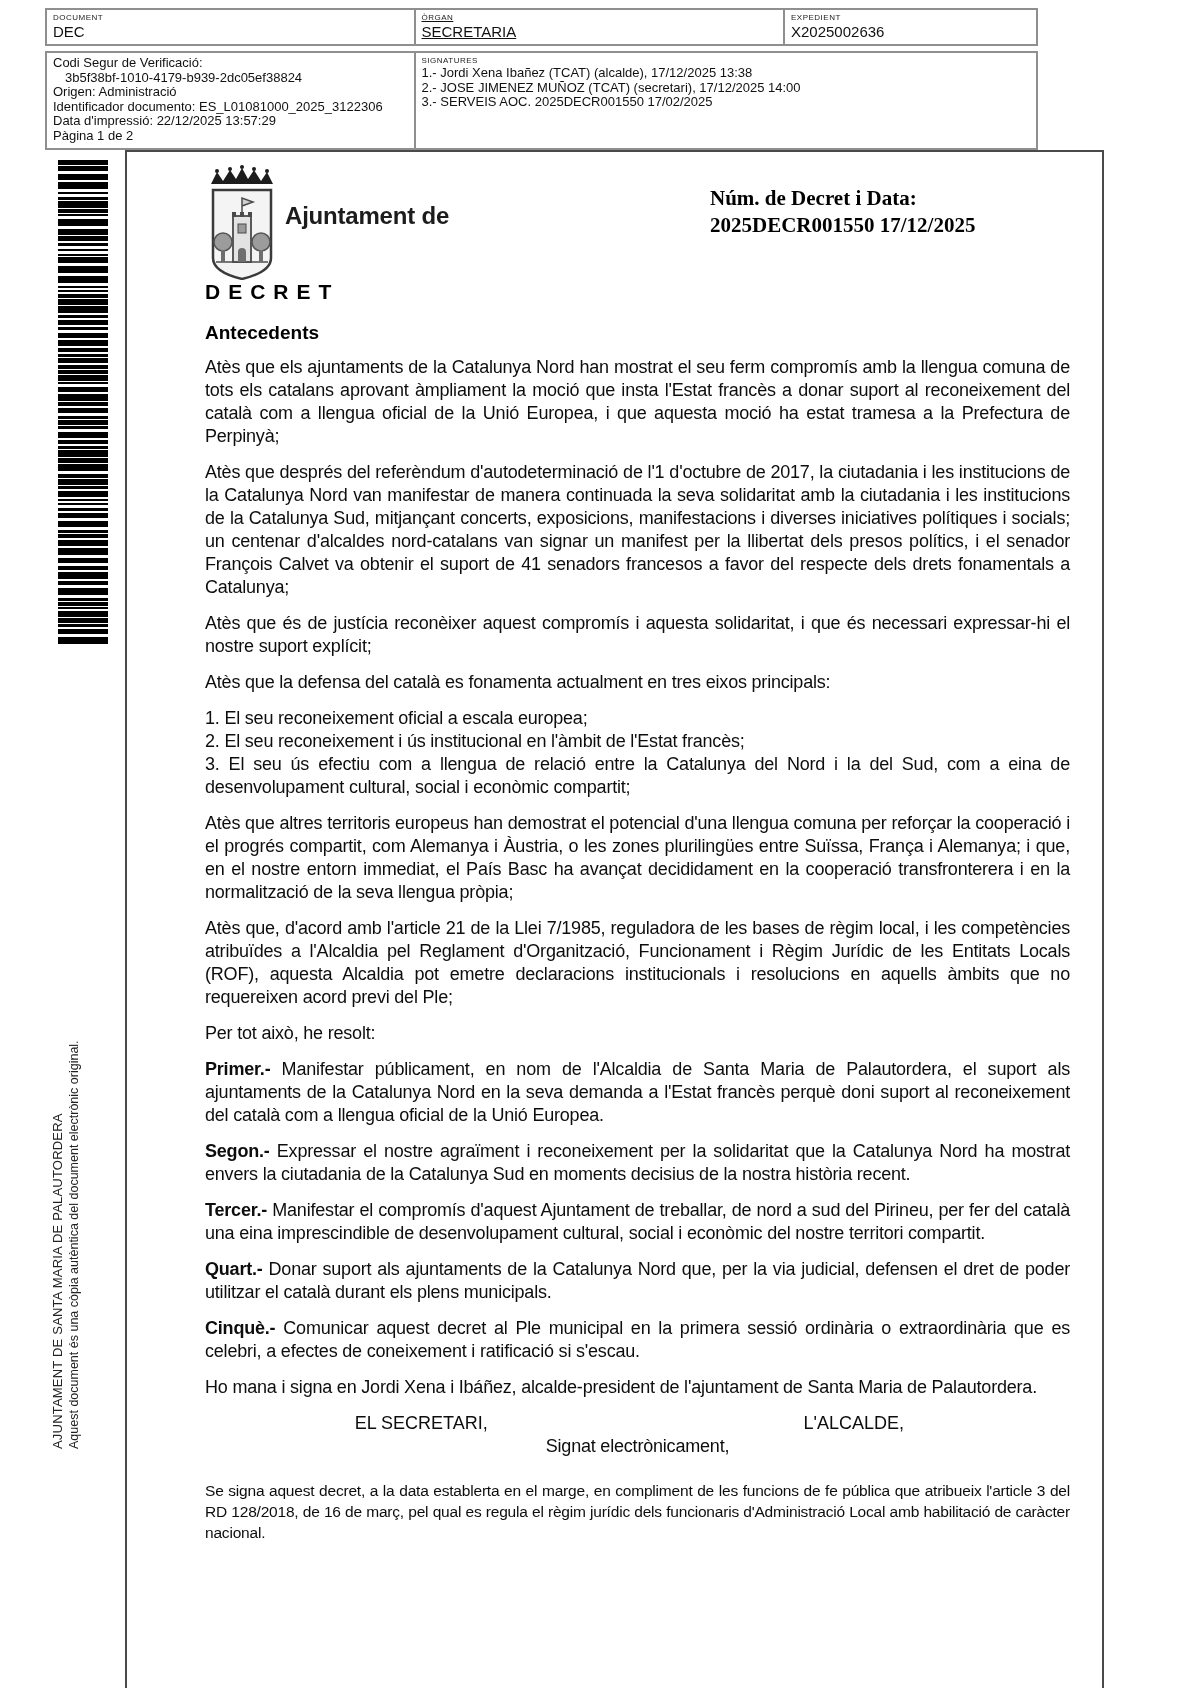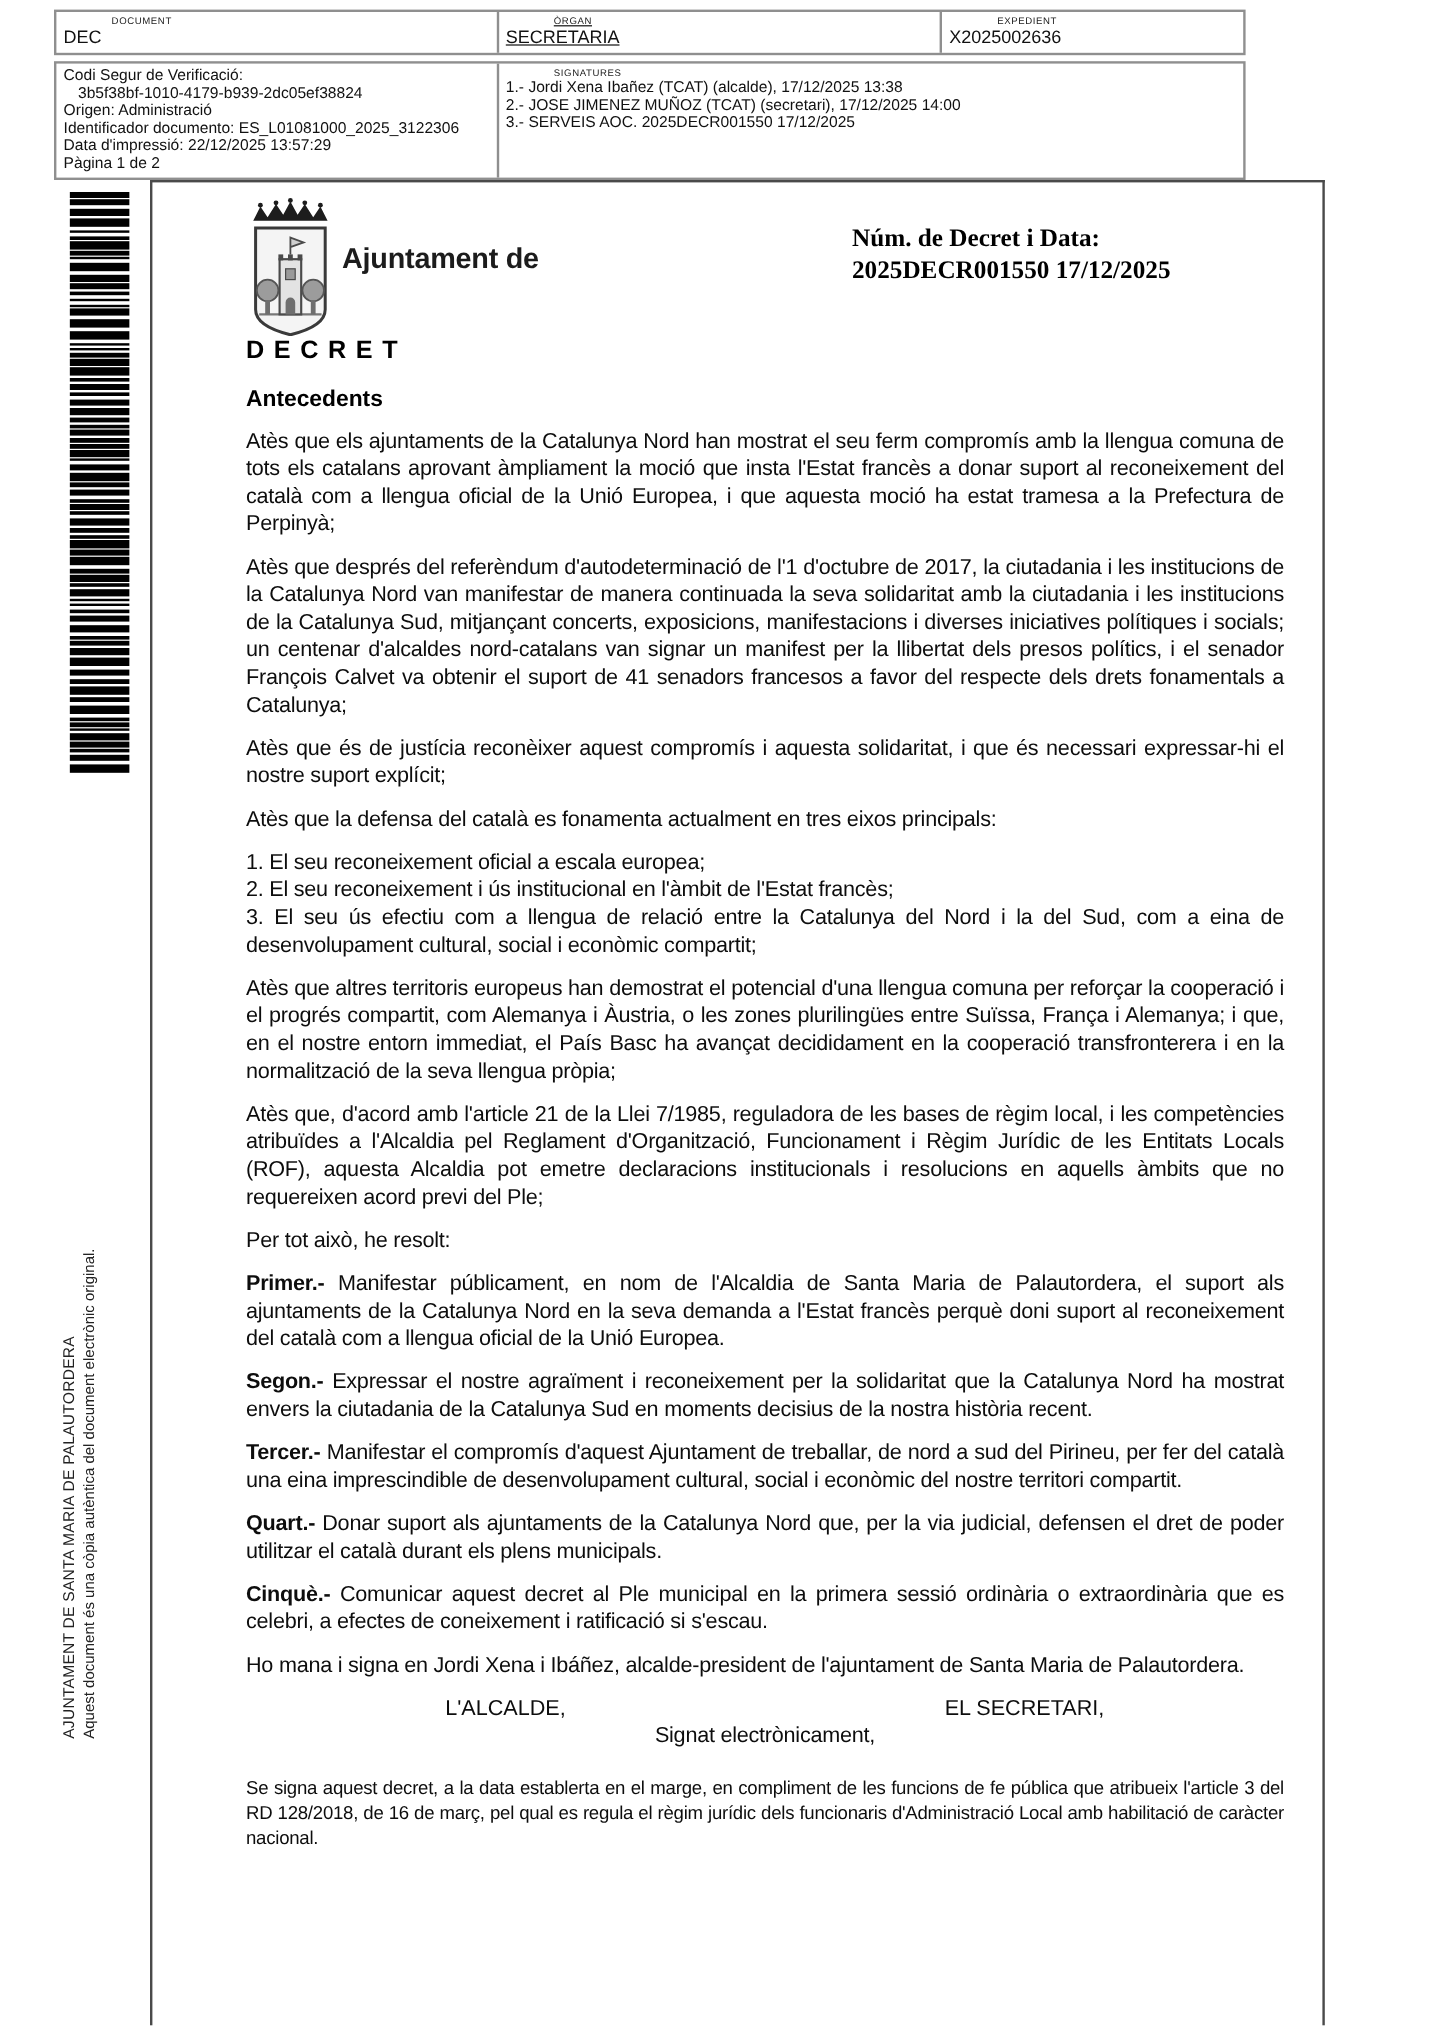--- a/index.html
+++ b/index.html
@@ -9,21 +9,21 @@
 
   
   .hdr { position:absolute; left:45px; top:8px; width:993px; }
   .hdr-row { display:flex; border:2px solid #8f8f8f; background:#fff; }
   .hdr-row + .hdr-row { margin-top:5px; }
   .cell { padding:3px 6px 4px; }
   .cell + .cell { border-left:2px solid #8f8f8f; }
   .r1 .cell { height:34px; }
   .c-doc { width:368px; } .c-org { width:371px;text-decoration:underline; } .c-exp { width:254px; }
   .c-ver { width:368px; } .c-sig { width:625px; }
-  .lbl { font-size:8px; letter-spacing:.5px; color:#222; text-transform:uppercase; line-height:10px;margin-left:40px; }
+  .lbl { font-size:8px; letter-spacing:.5px; color:#222; text-transform:uppercase; line-height:10px; }
   .val { font-size:15px; line-height:17px; color:#111; }
   .mline { font-size:13px; line-height:14.5px; color:#111; }
   .mline.indent { padding-left:12px; }
   .r2 .cell { height:95px; }
 
   
   .barcode { position:absolute; left:58px; top:160px; width:50px; height:485px; overflow:hidden; }
   .barcode .bar { width:100%; background:#000; }
   .side-text { position:absolute; left:50px; top:1449px; transform:rotate(-90deg);
                transform-origin:0 0; white-space:nowrap; color:#222; }
@@ -81,21 +81,21 @@
         <div class="mline indent">3b5f38bf-1010-4179-b939-2dc05ef38824</div>
         <div class="mline">Origen: Administració</div>
         <div class="mline">Identificador documento: ES_L01081000_2025_3122306</div>
         <div class="mline">Data d'impressió: 22/12/2025 13:57:29</div>
         <div class="mline">Pàgina 1 de 2</div>
       </div>
       <div class="cell c-sig">
         <div class="lbl">SIGNATURES</div>
         <div class="mline">1.- Jordi Xena Ibañez  (TCAT) (alcalde), 17/12/2025 13:38</div>
         <div class="mline">2.- JOSE JIMENEZ MUÑOZ (TCAT) (secretari), 17/12/2025 14:00</div>
-        <div class="mline">3.- SERVEIS AOC. 2025DECR001550 17/12/2025</div>
+        <div class="mline">3.- SERVEIS AOC. 2025DECR001550 17/02/2025</div>
       </div>
     </div>
   </div>
 
   <div class="barcode" id="barcode">
       <div class="bar" style="height: 5px; margin-bottom: 1px;"></div>
       <div class="bar" style="height: 5px; margin-bottom: 3px;"></div>
       <div class="bar" style="height: 6px; margin-bottom: 2px;"></div>
       <div class="bar" style="height: 7px; margin-bottom: 3px;"></div>
       <div class="bar" style="height: 2px; margin-bottom: 3px;"></div>
@@ -236,21 +236,21 @@
 
       <p><span class="res-lead">Primer.-</span><span> Manifestar públicament, en nom de l'Alcaldia de Santa Maria de Palautordera, el suport als ajuntaments de la Catalunya Nord en la seva demanda a l'Estat francès perquè doni suport al reconeixement del català com a llengua oficial de la Unió Europea.</span></p>
       <p><span class="res-lead">Segon.-</span><span> Expressar el nostre agraïment i reconeixement per la solidaritat que la Catalunya Nord ha mostrat envers la ciutadania de la Catalunya Sud en moments decisius de la nostra història recent.</span></p>
       <p><span class="res-lead">Tercer.-</span><span> Manifestar el compromís d'aquest Ajuntament de treballar, de nord a sud del Pirineu, per fer del català una eina imprescindible de desenvolupament cultural, social i econòmic del nostre territori compartit.</span></p>
       <p><span class="res-lead">Quart.-</span><span> Donar suport als ajuntaments de la Catalunya Nord que, per la via judicial, defensen el dret de poder utilitzar el català durant els plens municipals.</span></p>
       <p><span class="res-lead">Cinquè.-</span><span> Comunicar aquest decret al Ple municipal en la primera sessió ordinària o extraordinària que es celebri, a efectes de coneixement i ratificació si s'escau.</span></p>
 
       <p>Ho mana i signa en Jordi Xena i Ibáñez, alcalde-president de l'ajuntament de Santa Maria de Palautordera.</p>
 
       <div class="sig-row">
+        <div class="sig-col">EL SECRETARI,</div>
         <div class="sig-col">L'ALCALDE,</div>
-        <div class="sig-col">EL SECRETARI,</div>
       </div>
       <p class="sig-center">Signat electrònicament,</p>
 
       <p class="footer-note">Se signa aquest decret, a la data establerta en el marge, en compliment de les funcions de fe pública que atribueix l'article 3 del RD 128/2018, de 16 de març, pel qual es regula el règim jurídic dels funcionaris d'Administració Local amb habilitació de caràcter nacional.</p>
     </div>
   </div>
 </div>
 
 </body></html>

